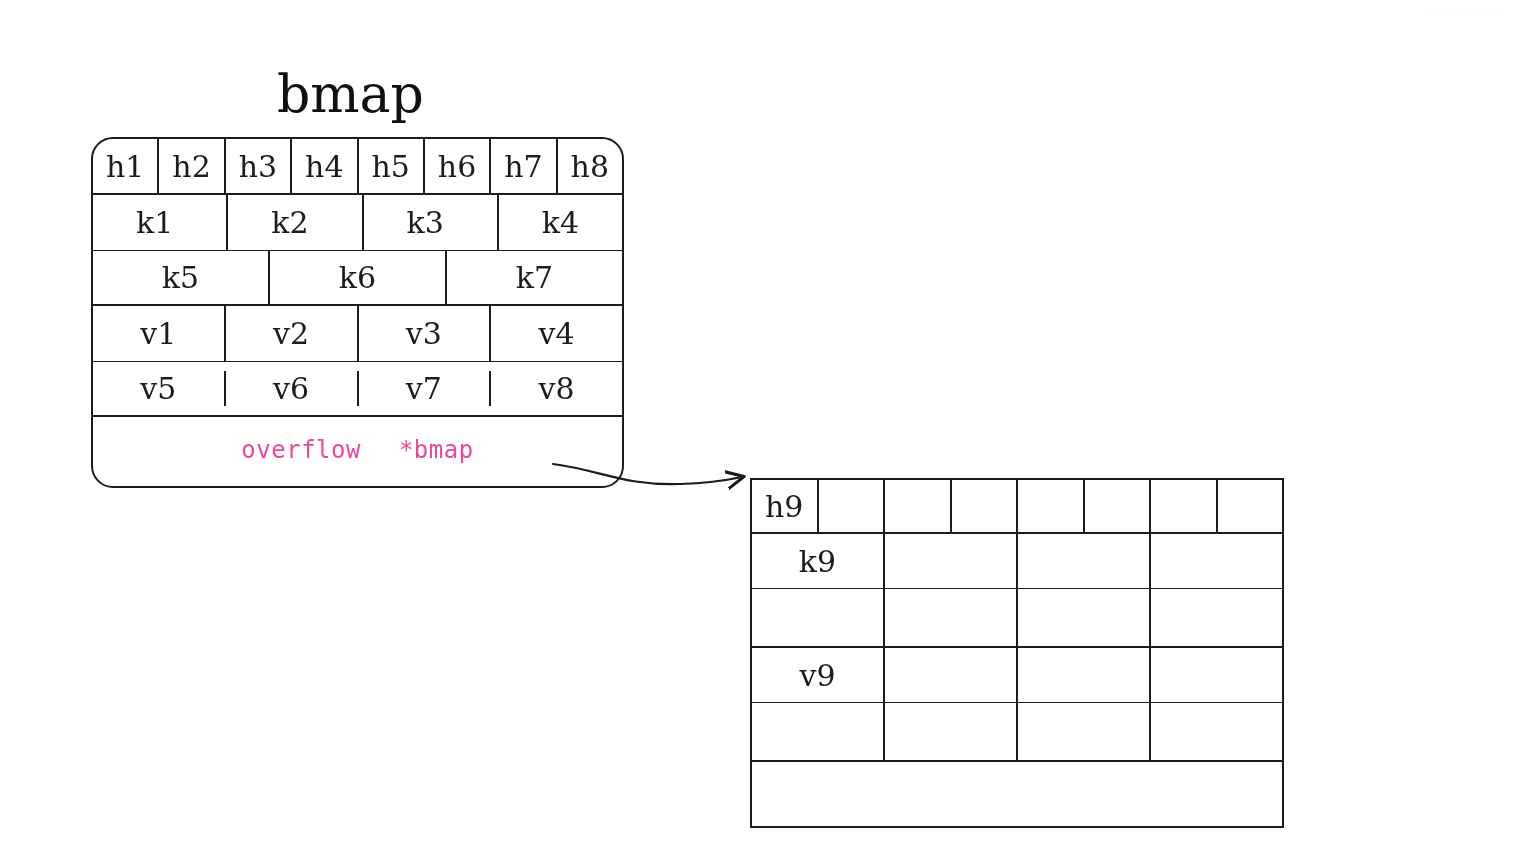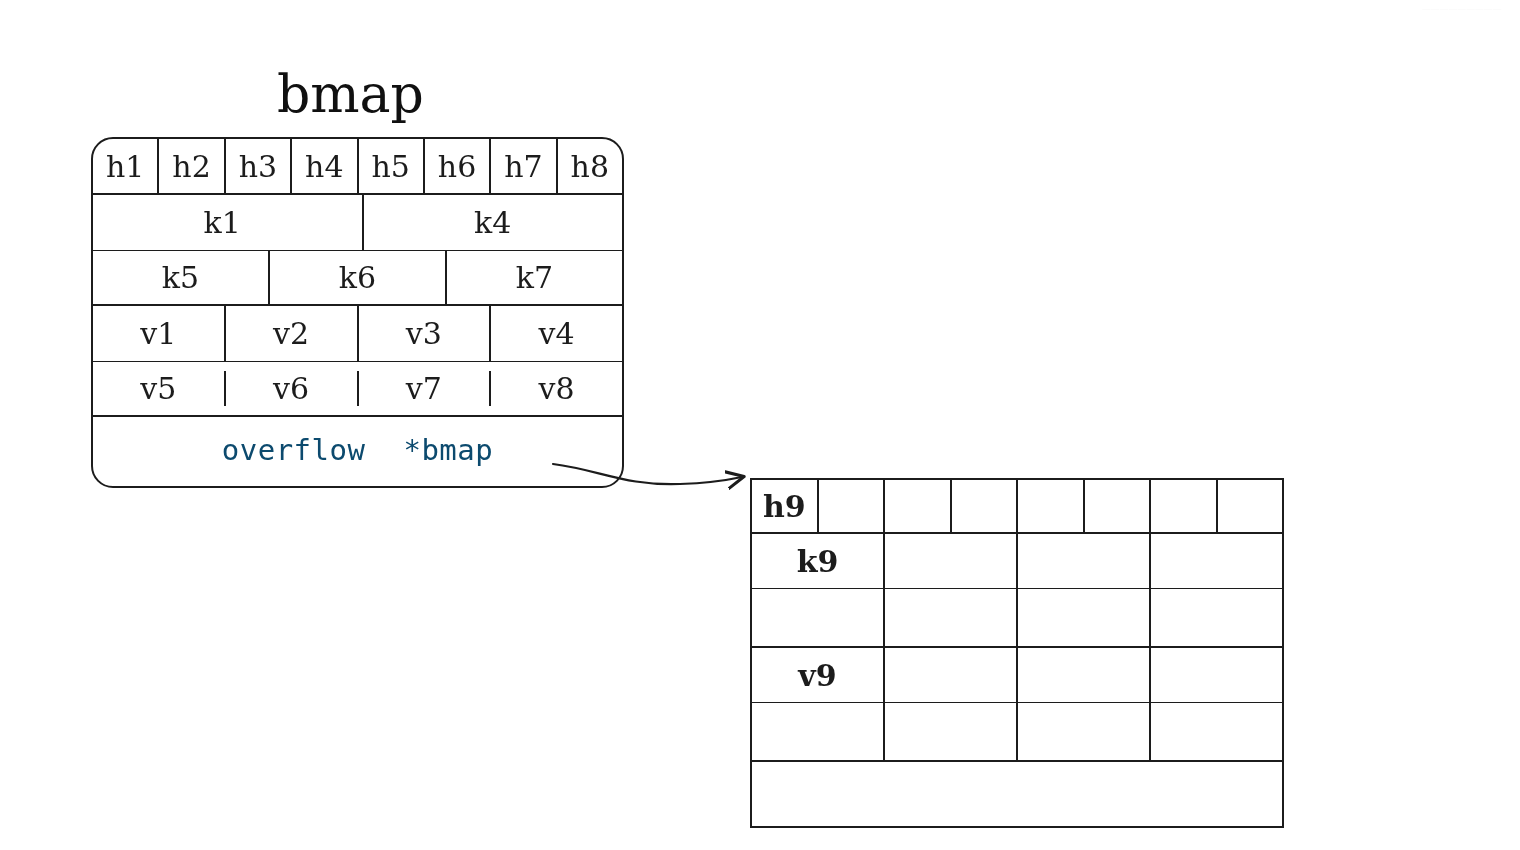--- a/index.html
+++ b/index.html
@@ -96,23 +96,23 @@
   
   .ovf-row .scell {
     font-size: 30px;
     justify-content: center;
   }
   .ovf-inner {
     display: flex;
     align-items: center;
     gap: 38px;
     font-family: "DejaVu Sans Mono", "Liberation Mono", monospace;
-    font-size: 29px;
+    font-size: 24px;
     letter-spacing: 0.5px;
-    color: #0c4a6e;
+    color: #ec4899;
   }
 
   
   #bmap-table {
     left: 91px;
     top: 137px;
     width: 533px;
     height: 351px;
     border-radius: 22px;
   }
@@ -122,21 +122,20 @@
   #bmap-table .vrow-1    { height: 57px; }
   #bmap-table .vrow-2    { height: 54px; align-items: center; }
   #bmap-table .ovf-row   { height: 68px; }
 
   
   #overflow-table {
     left: 750px;
     top: 478px;
     width: 534px;
     height: 350px;
-    font-weight: bold;
   }
   #overflow-table .hash-row { height: 52px; }
   #overflow-table .krow-1   { height: 56px; }
   #overflow-table .krow-2   { height: 58px; }
   #overflow-table .vrow-1   { height: 56px; }
   #overflow-table .vrow-2   { height: 58px; }
   #overflow-table .ovf-row  { height: 64px; }
 
   
   #arrow-layer {
@@ -164,20 +163,22 @@
       <div class="scell" style="flex:1">h3</div>
       <div class="scell" style="flex:1">h4</div>
       <div class="scell" style="flex:1">h5</div>
       <div class="scell" style="flex:1">h6</div>
       <div class="scell" style="flex:1">h7</div>
       <div class="scell" style="flex:1">h8</div>
     </div>
 
     <div class="srow kv-row krow-1">
       <div class="scell" style="flex:1">k1</div>
+      <div class="scell" style="flex:1">k2</div>
+      <div class="scell" style="flex:1">k3</div>
       <div class="scell" style="flex:1">k4</div>
     </div>
 
     <div class="srow kv-row krow-2 thin-top">
       <div class="scell" style="flex:1">k5</div>
       <div class="scell" style="flex:1">k6</div>
       <div class="scell" style="flex:1">k7</div>
     </div>
 
     <div class="srow kv-row vrow-1">

